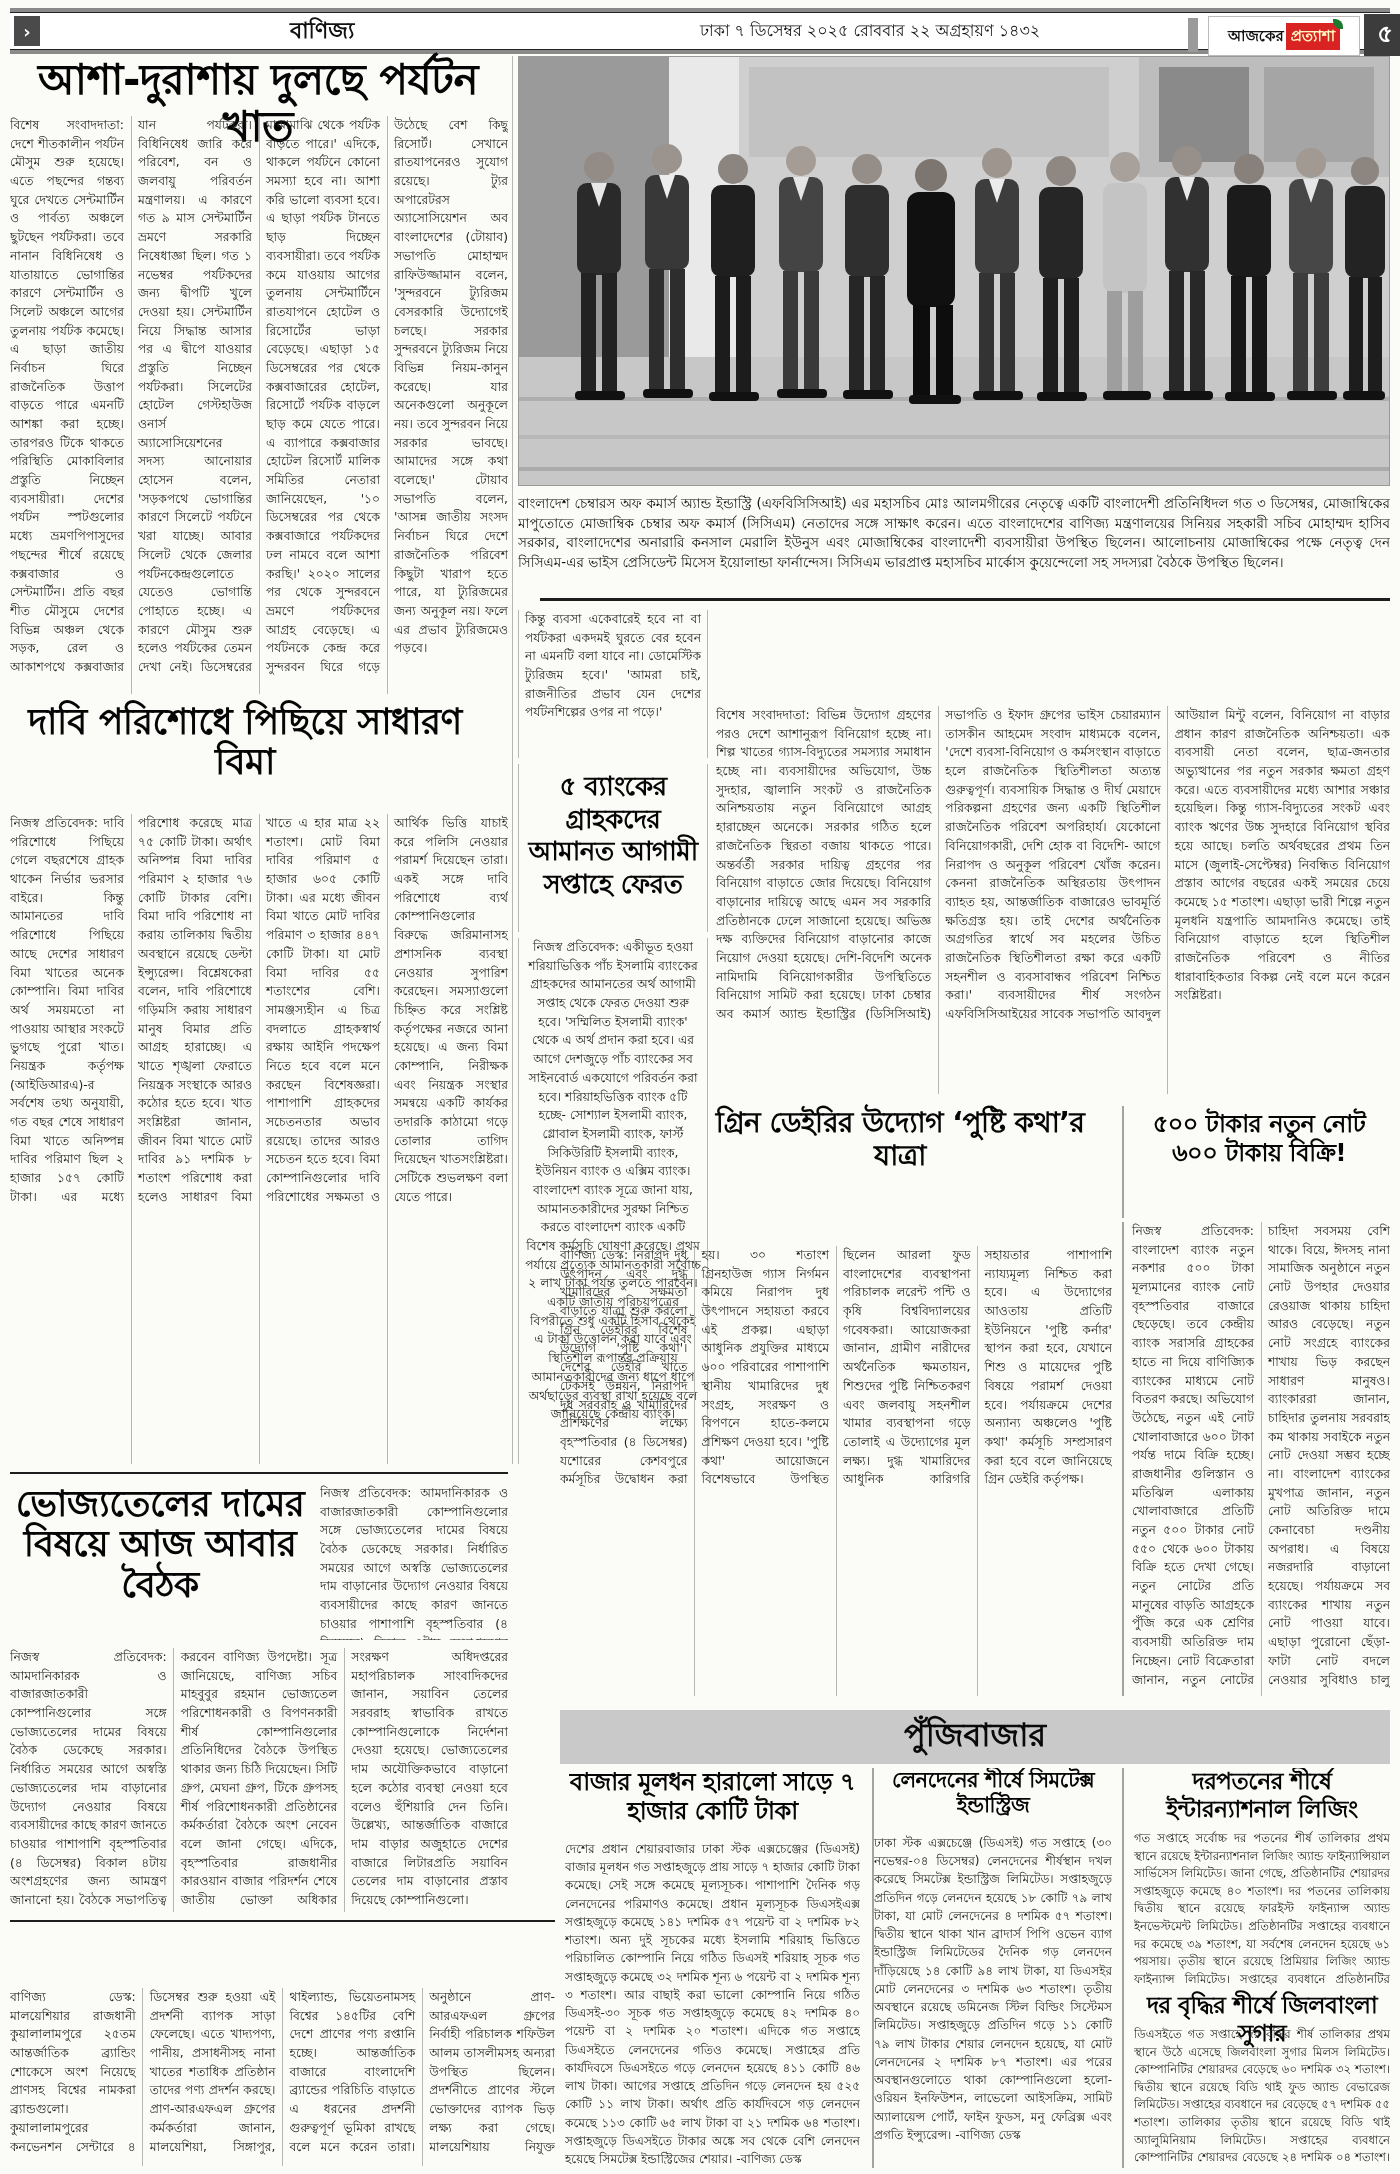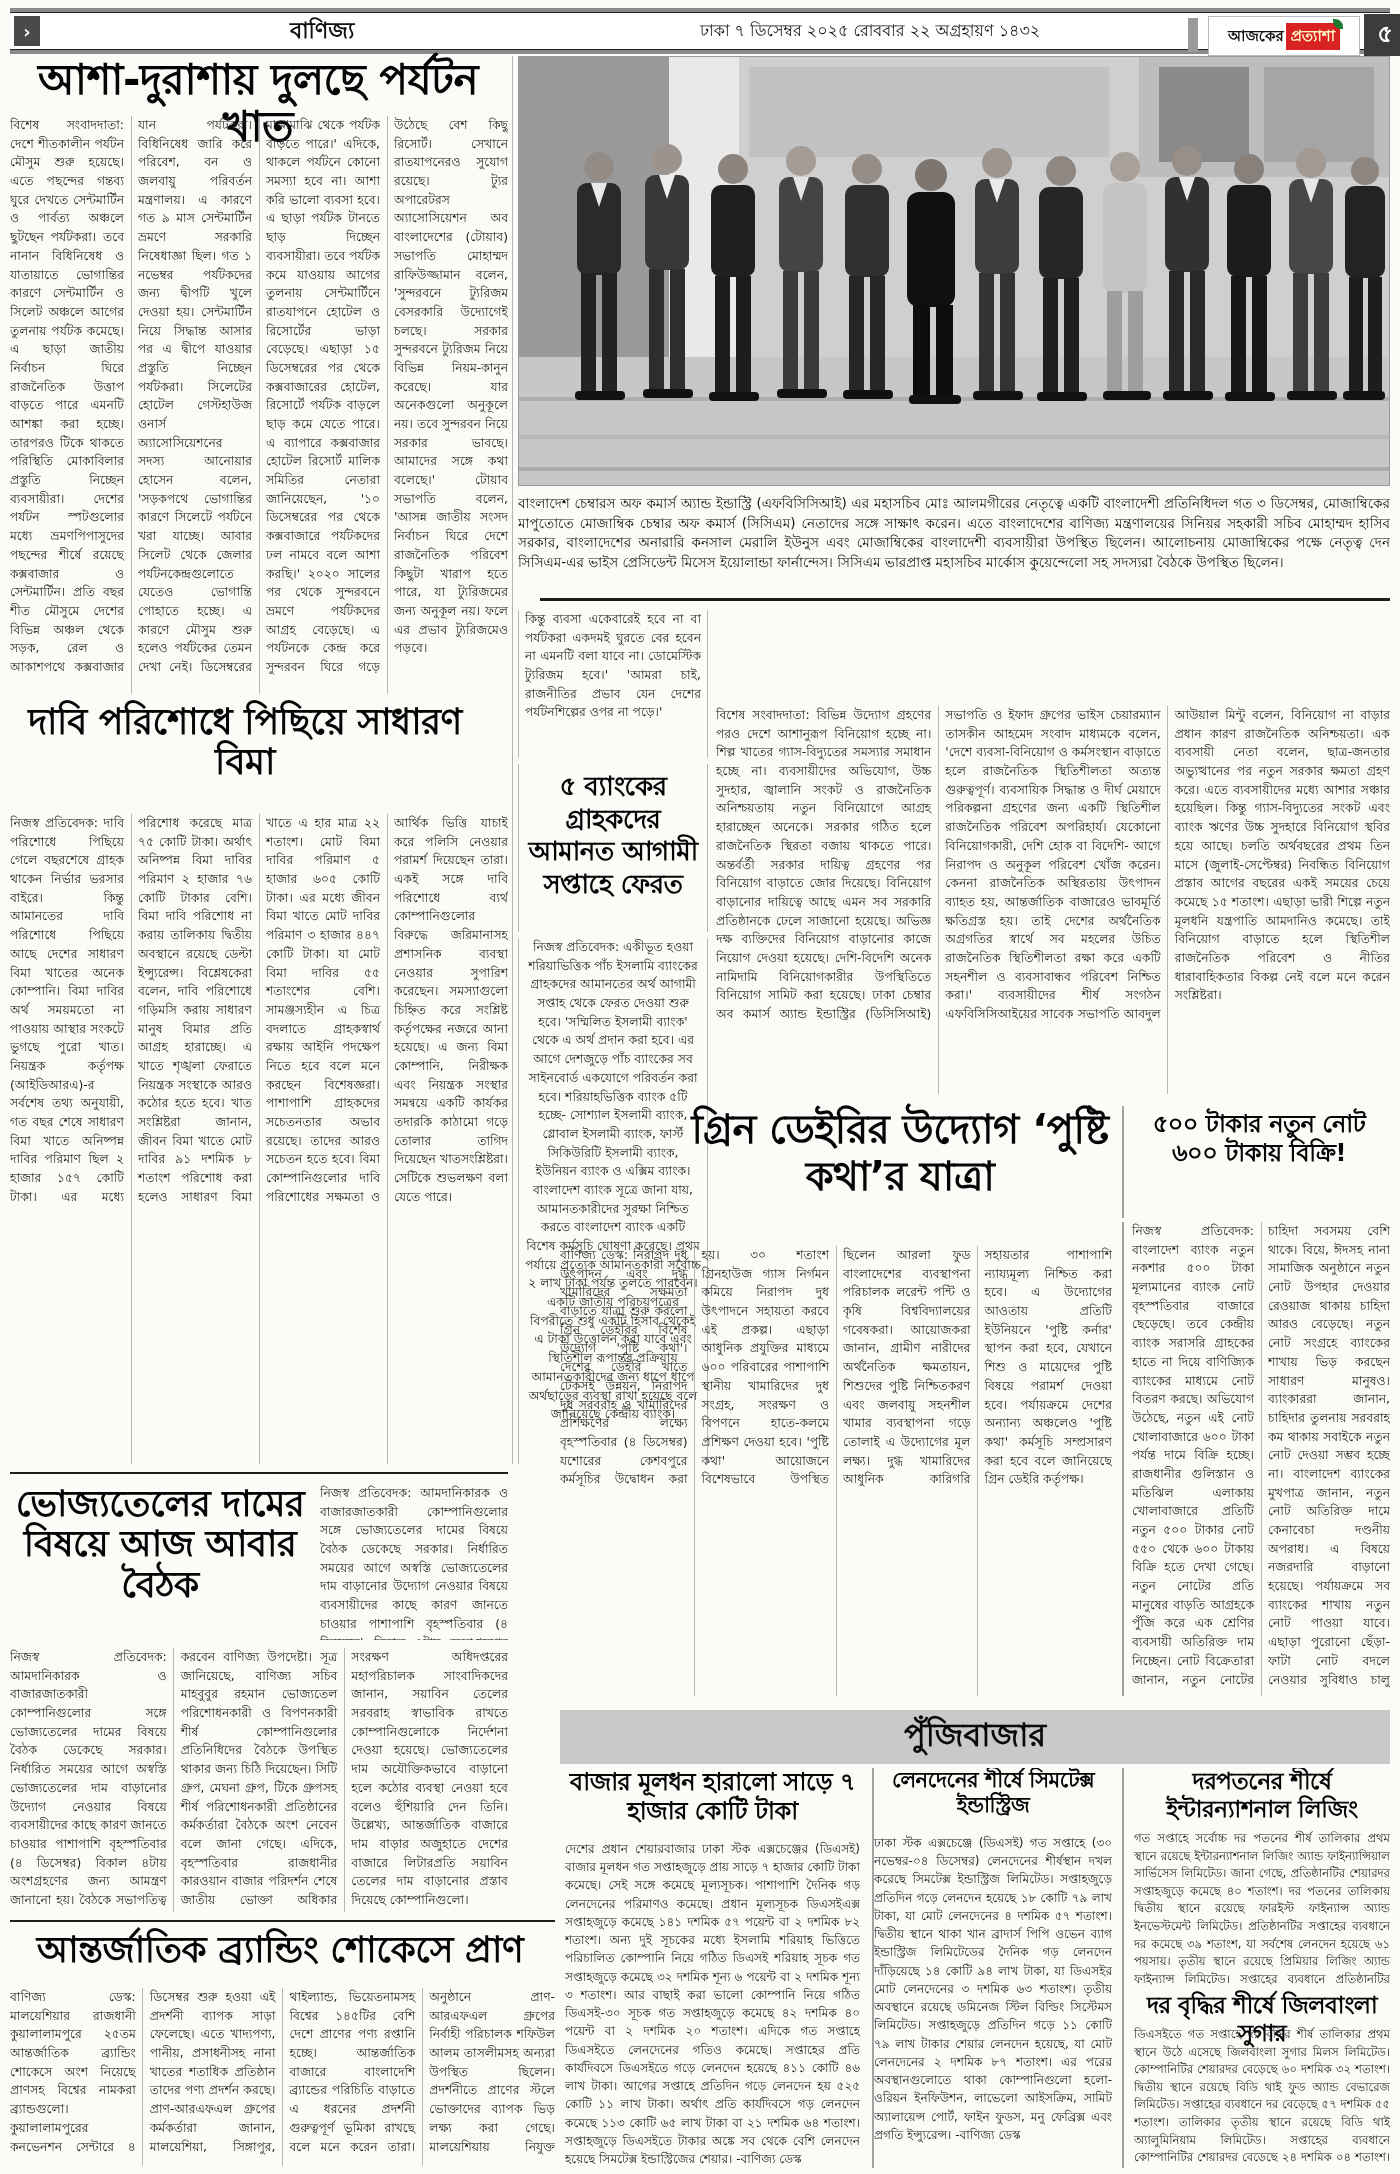--- a/index.html
+++ b/index.html
@@ -190,33 +190,32 @@
   <div class="abs rule" style="left:540px;top:598px;width:850px;height:3px;"></div>
   <div class="abs bt c3" style="left:716px;top:706px;width:674px;height:388px;">বিশেষ সংবাদদাতা: বিভিন্ন উদ্যোগ গ্রহণের পরও দেশে আশানুরূপ বিনিয়োগ হচ্ছে না। শিল্প খাতের গ্যাস-বিদ্যুতের সমস্যার সমাধান হচ্ছে না। ব্যবসায়ীদের অভিযোগ, উচ্চ সুদহার, জ্বালানি সংকট ও রাজনৈতিক অনিশ্চয়তায় নতুন বিনিয়োগে আগ্রহ হারাচ্ছেন অনেকে। সরকার গঠিত হলে রাজনৈতিক স্থিরতা বজায় থাকতে পারে। অন্তর্বর্তী সরকার দায়িত্ব গ্রহণের পর বিনিয়োগ বাড়াতে জোর দিয়েছে। বিনিয়োগ বাড়ানোর দায়িত্বে আছে এমন সব সরকারি প্রতিষ্ঠানকে ঢেলে সাজানো হয়েছে। অভিজ্ঞ দক্ষ ব্যক্তিদের বিনিয়োগ বাড়ানোর কাজে নিয়োগ দেওয়া হয়েছে। দেশি-বিদেশি অনেক নামিদামি বিনিয়োগকারীর উপস্থিতিতে বিনিয়োগ সামিট করা হয়েছে। ঢাকা চেম্বার অব কমার্স অ্যান্ড ইন্ডাস্ট্রির (ডিসিসিআই) সভাপতি ও ইফাদ গ্রুপের ভাইস চেয়ারম্যান তাসকীন আহমেদ সংবাদ মাধ্যমকে বলেন, 'দেশে ব্যবসা-বিনিয়োগ ও কর্মসংস্থান বাড়াতে হলে রাজনৈতিক স্থিতিশীলতা অত্যন্ত গুরুত্বপূর্ণ। ব্যবসায়িক সিদ্ধান্ত ও দীর্ঘ মেয়াদে পরিকল্পনা গ্রহণের জন্য একটি স্থিতিশীল রাজনৈতিক পরিবেশ অপরিহার্য। যেকোনো বিনিয়োগকারী, দেশি হোক বা বিদেশি- আগে নিরাপদ ও অনুকূল পরিবেশ খোঁজ করেন। কেননা রাজনৈতিক অস্থিরতায় উৎপাদন ব্যাহত হয়, আন্তর্জাতিক বাজারেও ভাবমূর্তি ক্ষতিগ্রস্ত হয়। তাই দেশের অর্থনৈতিক অগ্রগতির স্বার্থে সব মহলের উচিত রাজনৈতিক স্থিতিশীলতা রক্ষা করে একটি সহনশীল ও ব্যবসাবান্ধব পরিবেশ নিশ্চিত করা।' ব্যবসায়ীদের শীর্ষ সংগঠন এফবিসিসিআইয়ের সাবেক সভাপতি আবদুল আউয়াল মিন্টু বলেন, বিনিয়োগ না বাড়ার প্রধান কারণ রাজনৈতিক অনিশ্চয়তা। এক ব্যবসায়ী নেতা বলেন, ছাত্র-জনতার অভ্যুত্থানের পর নতুন সরকার ক্ষমতা গ্রহণ করে। এতে ব্যবসায়ীদের মধ্যে আশার সঞ্চার হয়েছিল। কিন্তু গ্যাস-বিদ্যুতের সংকট এবং ব্যাংক ঋণের উচ্চ সুদহারে বিনিয়োগ স্থবির হয়ে আছে। চলতি অর্থবছরের প্রথম তিন মাসে (জুলাই-সেপ্টেম্বর) নিবন্ধিত বিনিয়োগ প্রস্তাব আগের বছরের একই সময়ের চেয়ে কমেছে ১৫ শতাংশ। এছাড়া ভারী শিল্পে নতুন মূলধনি যন্ত্রপাতি আমদানিও কমেছে। তাই বিনিয়োগ বাড়াতে হলে স্থিতিশীল রাজনৈতিক পরিবেশ ও নীতির ধারাবাহিকতার বিকল্প নেই বলে মনে করেন সংশ্লিষ্টরা।</div>
 
   <div class="abs bt bordlr" style="left:518px;top:610px;width:190px;height:148px;padding:0 6px;">কিন্তু ব্যবসা একেবারেই হবে না বা পর্যটকরা একদমই ঘুরতে বের হবেন না এমনটি বলা যাবে না। ডোমেস্টিক ট্যুরিজম হবে।' 'আমরা চাই, রাজনীতির প্রভাব যেন দেশের পর্যটনশিল্পের ওপর না পড়ে।'</div>
   <div class="abs hl hl-col bordlr" style="left:518px;top:764px;width:190px;height:168px;padding:6px 6px 0 6px;">৫ ব্যাংকের গ্রাহকদের আমানত আগামী সপ্তাহে ফেরত</div>
   <div class="abs bt bordlr" style="left:518px;top:938px;width:190px;height:526px;padding:0 6px;text-align:center;">নিজস্ব প্রতিবেদক: একীভূত হওয়া শরিয়াভিত্তিক পাঁচ ইসলামি ব্যাংকের গ্রাহকদের আমানতের অর্থ আগামী সপ্তাহ থেকে ফেরত দেওয়া শুরু হবে। 'সম্মিলিত ইসলামী ব্যাংক' থেকে এ অর্থ প্রদান করা হবে। এর আগে দেশজুড়ে পাঁচ ব্যাংকের সব সাইনবোর্ড একযোগে পরিবর্তন করা হবে। শরিয়াহভিত্তিক ব্যাংক ৫টি হচ্ছে- সোশ্যাল ইসলামী ব্যাংক, গ্লোবাল ইসলামী ব্যাংক, ফার্স্ট সিকিউরিটি ইসলামী ব্যাংক, ইউনিয়ন ব্যাংক ও এক্সিম ব্যাংক। বাংলাদেশ ব্যাংক সূত্রে জানা যায়, আমানতকারীদের সুরক্ষা নিশ্চিত করতে বাংলাদেশ ব্যাংক একটি বিশেষ কর্মসূচি ঘোষণা করেছে। প্রথম পর্যায়ে প্রত্যেক আমানতকারী সর্বোচ্চ ২ লাখ টাকা পর্যন্ত তুলতে পারবেন। একটি জাতীয় পরিচয়পত্রের বিপরীতে শুধু একটি হিসাব থেকেই এ টাকা উত্তোলন করা যাবে এবং স্থিতিশীল রূপান্তর প্রক্রিয়ায় আমানতকারীদের জন্য ধাপে ধাপে অর্থছাড়ের ব্যবস্থা রাখা হয়েছে বলে জানিয়েছে কেন্দ্রীয় ব্যাংক।</div>
 
   <div class="abs hl hl-mid" style="left:10px;top:702px;width:470px;height:104px;">দাবি পরিশোধে পিছিয়ে সাধারণ বিমা</div>
   <div class="abs bt c4" style="left:10px;top:814px;width:498px;height:650px;">নিজস্ব প্রতিবেদক: দাবি পরিশোধে পিছিয়ে গেলে বছরশেষে গ্রাহক থাকেন নির্ভার ভরসার বাইরে। কিন্তু আমানতের দাবি পরিশোধে পিছিয়ে আছে দেশের সাধারণ বিমা খাতের অনেক কোম্পানি। বিমা দাবির অর্থ সময়মতো না পাওয়ায় আস্থার সংকটে ভুগছে পুরো খাত। নিয়ন্ত্রক কর্তৃপক্ষ (আইডিআরএ)-র সর্বশেষ তথ্য অনুযায়ী, গত বছর শেষে সাধারণ বিমা খাতে অনিষ্পন্ন দাবির পরিমাণ ছিল ২ হাজার ১৫৭ কোটি টাকা। এর মধ্যে পরিশোধ করেছে মাত্র ৭৫ কোটি টাকা। অর্থাৎ অনিষ্পন্ন বিমা দাবির পরিমাণ ২ হাজার ৭৬ কোটি টাকার বেশি। বিমা দাবি পরিশোধ না করায় তালিকায় দ্বিতীয় অবস্থানে রয়েছে ডেল্টা ইন্স্যুরেন্স। বিশ্লেষকেরা বলেন, দাবি পরিশোধে গড়িমসি করায় সাধারণ মানুষ বিমার প্রতি আগ্রহ হারাচ্ছে। এ খাতে শৃঙ্খলা ফেরাতে নিয়ন্ত্রক সংস্থাকে আরও কঠোর হতে হবে। খাত সংশ্লিষ্টরা জানান, জীবন বিমা খাতে মোট দাবির ৯১ দশমিক ৮ শতাংশ পরিশোধ করা হলেও সাধারণ বিমা খাতে এ হার মাত্র ২২ শতাংশ। মোট বিমা দাবির পরিমাণ ৫ হাজার ৬০৫ কোটি টাকা। এর মধ্যে জীবন বিমা খাতে মোট দাবির পরিমাণ ৩ হাজার ৪৪৭ কোটি টাকা। যা মোট বিমা দাবির ৫৫ শতাংশের বেশি। সামঞ্জস্যহীন এ চিত্র বদলাতে গ্রাহকস্বার্থ রক্ষায় আইনি পদক্ষেপ নিতে হবে বলে মনে করছেন বিশেষজ্ঞরা। পাশাপাশি গ্রাহকদের সচেতনতার অভাব রয়েছে। তাদের আরও সচেতন হতে হবে। বিমা কোম্পানিগুলোর দাবি পরিশোধের সক্ষমতা ও আর্থিক ভিত্তি যাচাই করে পলিসি নেওয়ার পরামর্শ দিয়েছেন তারা। একই সঙ্গে দাবি পরিশোধে ব্যর্থ কোম্পানিগুলোর বিরুদ্ধে জরিমানাসহ প্রশাসনিক ব্যবস্থা নেওয়ার সুপারিশ করেছেন। সমস্যাগুলো চিহ্নিত করে সংশ্লিষ্ট কর্তৃপক্ষের নজরে আনা হয়েছে। এ জন্য বিমা কোম্পানি, নিরীক্ষক এবং নিয়ন্ত্রক সংস্থার সমন্বয়ে একটি কার্যকর তদারকি কাঠামো গড়ে তোলার তাগিদ দিয়েছেন খাতসংশ্লিষ্টরা। সেটিকে শুভলক্ষণ বলা যেতে পারে।</div>
 
-  <div class="abs hl" style="left:690px;top:1106px;width:420px;height:128px;font-size:40px;line-height:1.18;">গ্রিন ডেইরির উদ্যোগ ‘পুষ্টি কথা’র যাত্রা</div>
+  <div class="abs hl" style="left:690px;top:1106px;width:420px;height:128px;font-size:28px;line-height:1.18;">গ্রিন ডেইরির উদ্যোগ ‘পুষ্টি কথা’র যাত্রা</div>
   <div class="abs bt c4" style="left:560px;top:1246px;width:552px;height:450px;">বাণিজ্য ডেস্ক: নিরাপদ দুধ উৎপাদন এবং দুগ্ধ খামারিদের সক্ষমতা বাড়াতে যাত্রা শুরু করলো গ্রিন ডেইরির বিশেষ উদ্যোগ 'পুষ্টি কথা'। দেশের ডেইরি খাতে টেকসই উন্নয়ন, নিরাপদ দুধ সরবরাহ ও খামারিদের প্রশিক্ষণের লক্ষ্যে বৃহস্পতিবার (৪ ডিসেম্বর) যশোরের কেশবপুরে কর্মসূচির উদ্বোধন করা হয়। ৩০ শতাংশ গ্রিনহাউজ গ্যাস নির্গমন কমিয়ে নিরাপদ দুধ উৎপাদনে সহায়তা করবে এই প্রকল্প। এছাড়া আধুনিক প্রযুক্তির মাধ্যমে ৬০০ পরিবারের পাশাপাশি স্থানীয় খামারিদের দুধ সংগ্রহ, সংরক্ষণ ও বিপণনে হাতে-কলমে প্রশিক্ষণ দেওয়া হবে। 'পুষ্টি কথা' আয়োজনে বিশেষভাবে উপস্থিত ছিলেন আরলা ফুড বাংলাদেশের ব্যবস্থাপনা পরিচালক লরেন্ট পন্টি ও কৃষি বিশ্ববিদ্যালয়ের গবেষকরা। আয়োজকরা জানান, গ্রামীণ নারীদের অর্থনৈতিক ক্ষমতায়ন, শিশুদের পুষ্টি নিশ্চিতকরণ এবং জলবায়ু সহনশীল খামার ব্যবস্থাপনা গড়ে তোলাই এ উদ্যোগের মূল লক্ষ্য। দুগ্ধ খামারিদের আধুনিক কারিগরি সহায়তার পাশাপাশি ন্যায্যমূল্য নিশ্চিত করা হবে। এ উদ্যোগের আওতায় প্রতিটি ইউনিয়নে 'পুষ্টি কর্নার' স্থাপন করা হবে, যেখানে শিশু ও মায়েদের পুষ্টি বিষয়ে পরামর্শ দেওয়া হবে। পর্যায়ক্রমে দেশের অন্যান্য অঞ্চলেও 'পুষ্টি কথা' কর্মসূচি সম্প্রসারণ করা হবে বলে জানিয়েছে গ্রিন ডেইরি কর্তৃপক্ষ।</div>
 
   <div class="abs hl hl-small bordl" style="left:1122px;top:1106px;width:268px;height:112px;padding:4px 4px 0 8px;">৫০০ টাকার নতুন নোট ৬০০ টাকায় বিক্রি!</div>
   <div class="abs bt c2 bordl" style="left:1122px;top:1222px;width:268px;height:474px;padding-left:8px;">নিজস্ব প্রতিবেদক: বাংলাদেশ ব্যাংক নতুন নকশার ৫০০ টাকা মূল্যমানের ব্যাংক নোট বৃহস্পতিবার বাজারে ছেড়েছে। তবে কেন্দ্রীয় ব্যাংক সরাসরি গ্রাহকের হাতে না দিয়ে বাণিজ্যিক ব্যাংকের মাধ্যমে নোট বিতরণ করছে। অভিযোগ উঠেছে, নতুন এই নোট খোলাবাজারে ৬০০ টাকা পর্যন্ত দামে বিক্রি হচ্ছে। রাজধানীর গুলিস্তান ও মতিঝিল এলাকায় খোলাবাজারে প্রতিটি নতুন ৫০০ টাকার নোট ৫৫০ থেকে ৬০০ টাকায় বিক্রি হতে দেখা গেছে। নতুন নোটের প্রতি মানুষের বাড়তি আগ্রহকে পুঁজি করে এক শ্রেণির ব্যবসায়ী অতিরিক্ত দাম নিচ্ছেন। নোট বিক্রেতারা জানান, নতুন নোটের চাহিদা সবসময় বেশি থাকে। বিয়ে, ঈদসহ নানা সামাজিক অনুষ্ঠানে নতুন নোট উপহার দেওয়ার রেওয়াজ থাকায় চাহিদা আরও বেড়েছে। নতুন নোট সংগ্রহে ব্যাংকের শাখায় ভিড় করছেন সাধারণ মানুষও। ব্যাংকাররা জানান, চাহিদার তুলনায় সরবরাহ কম থাকায় সবাইকে নতুন নোট দেওয়া সম্ভব হচ্ছে না। বাংলাদেশ ব্যাংকের মুখপাত্র জানান, নতুন নোট অতিরিক্ত দামে কেনাবেচা দণ্ডনীয় অপরাধ। এ বিষয়ে নজরদারি বাড়ানো হয়েছে। পর্যায়ক্রমে সব ব্যাংকের শাখায় নতুন নোট পাওয়া যাবে। এছাড়া পুরোনো ছেঁড়া-ফাটা নোট বদলে নেওয়ার সুবিধাও চালু থাকবে বলে জানিয়েছে কেন্দ্রীয় ব্যাংক।</div>
 
   <div class="abs rule" style="left:10px;top:1472px;width:498px;height:2px;"></div>
   <div class="abs hl hl-mid" style="left:10px;top:1484px;width:300px;height:156px;">ভোজ্যতেলের দামের বিষয়ে আজ আবার বৈঠক</div>
   <div class="abs bt" style="left:320px;top:1484px;width:188px;height:156px;">নিজস্ব প্রতিবেদক: আমদানিকারক ও বাজারজাতকারী কোম্পানিগুলোর সঙ্গে ভোজ্যতেলের দামের বিষয়ে বৈঠক ডেকেছে সরকার। নির্ধারিত সময়ের আগে অস্বস্তি ভোজ্যতেলের দাম বাড়ানোর উদ্যোগ নেওয়ার বিষয়ে ব্যবসায়ীদের কাছে কারণ জানতে চাওয়ার পাশাপাশি বৃহস্পতিবার (৪ ডিসেম্বর) বিকাল ৪টায় অংশগ্রহণের জন্য আমন্ত্রণ জানানো হয়। বৈঠকে সভাপতিত্ব করবেন বাণিজ্য উপদেষ্টা। সূত্র জানিয়েছে, বাণিজ্য সচিব মাহবুবুর রহমান ভোজ্যতেল পরিশোধনকারী ও বিপণনকারী শীর্ষ কোম্পানিগুলোর প্রতিনিধিদের বৈঠকে উপস্থিত থাকার জন্য চিঠি দিয়েছেন। সিটি গ্রুপ, মেঘনা গ্রুপ, টিকে গ্রুপসহ শীর্ষ পরিশোধনকারী প্রতিষ্ঠানের কর্মকর্তারা বৈঠকে অংশ নেবেন বলে জানা গেছে। এদিকে, বৃহস্পতিবার রাজধানীর কারওয়ান বাজার পরিদর্শন শেষে জাতীয় ভোক্তা অধিকার সংরক্ষণ অধিদপ্তরের মহাপরিচালক সাংবাদিকদের জানান, সয়াবিন তেলের সরবরাহ স্বাভাবিক রাখতে কোম্পানিগুলোকে নির্দেশনা দেওয়া হয়েছে। ভোজ্যতেলের দাম অযৌক্তিকভাবে বাড়ানো হলে কঠোর ব্যবস্থা নেওয়া হবে বলেও হুঁশিয়ারি দেন তিনি। উল্লেখ্য, আন্তর্জাতিক বাজারে দাম বাড়ার অজুহাতে দেশের বাজারে লিটারপ্রতি সয়াবিন তেলের দাম বাড়ানোর প্রস্তাব দিয়েছে কোম্পানিগুলো।</div>
   <div class="abs bt c3" style="left:10px;top:1648px;width:498px;height:264px;">নিজস্ব প্রতিবেদক: আমদানিকারক ও বাজারজাতকারী কোম্পানিগুলোর সঙ্গে ভোজ্যতেলের দামের বিষয়ে বৈঠক ডেকেছে সরকার। নির্ধারিত সময়ের আগে অস্বস্তি ভোজ্যতেলের দাম বাড়ানোর উদ্যোগ নেওয়ার বিষয়ে ব্যবসায়ীদের কাছে কারণ জানতে চাওয়ার পাশাপাশি বৃহস্পতিবার (৪ ডিসেম্বর) বিকাল ৪টায় অংশগ্রহণের জন্য আমন্ত্রণ জানানো হয়। বৈঠকে সভাপতিত্ব করবেন বাণিজ্য উপদেষ্টা। সূত্র জানিয়েছে, বাণিজ্য সচিব মাহবুবুর রহমান ভোজ্যতেল পরিশোধনকারী ও বিপণনকারী শীর্ষ কোম্পানিগুলোর প্রতিনিধিদের বৈঠকে উপস্থিত থাকার জন্য চিঠি দিয়েছেন। সিটি গ্রুপ, মেঘনা গ্রুপ, টিকে গ্রুপসহ শীর্ষ পরিশোধনকারী প্রতিষ্ঠানের কর্মকর্তারা বৈঠকে অংশ নেবেন বলে জানা গেছে। এদিকে, বৃহস্পতিবার রাজধানীর কারওয়ান বাজার পরিদর্শন শেষে জাতীয় ভোক্তা অধিকার সংরক্ষণ অধিদপ্তরের মহাপরিচালক সাংবাদিকদের জানান, সয়াবিন তেলের সরবরাহ স্বাভাবিক রাখতে কোম্পানিগুলোকে নির্দেশনা দেওয়া হয়েছে। ভোজ্যতেলের দাম অযৌক্তিকভাবে বাড়ানো হলে কঠোর ব্যবস্থা নেওয়া হবে বলেও হুঁশিয়ারি দেন তিনি। উল্লেখ্য, আন্তর্জাতিক বাজারে দাম বাড়ার অজুহাতে দেশের বাজারে লিটারপ্রতি সয়াবিন তেলের দাম বাড়ানোর প্রস্তাব দিয়েছে কোম্পানিগুলো।</div>
 
   <div class="abs rule" style="left:10px;top:1920px;width:545px;height:2px;"></div>
-  <div class="abs hl" style="left:0px;top:1930px;width:560px;height:50px;font-size:36px;">আন্তর্জাতিক ব্র্যান্ডিং শোকেসে প্রাণ</div>
   <div class="abs bt c4" style="left:10px;top:1988px;width:545px;height:178px;">বাণিজ্য ডেস্ক: মালয়েশিয়ার রাজধানী কুয়ালালামপুরে ২৫তম আন্তর্জাতিক ব্র্যান্ডিং শোকেসে অংশ নিয়েছে প্রাণসহ বিশ্বের নামকরা ব্র্যান্ডগুলো। কুয়ালালামপুরের কনভেনশন সেন্টারে ৪ ডিসেম্বর শুরু হওয়া এই প্রদর্শনী ব্যাপক সাড়া ফেলেছে। এতে খাদ্যপণ্য, পানীয়, প্রসাধনীসহ নানা খাতের শতাধিক প্রতিষ্ঠান তাদের পণ্য প্রদর্শন করছে। প্রাণ-আরএফএল গ্রুপের কর্মকর্তারা জানান, মালয়েশিয়া, সিঙ্গাপুর, থাইল্যান্ড, ভিয়েতনামসহ বিশ্বের ১৪৫টির বেশি দেশে প্রাণের পণ্য রপ্তানি হচ্ছে। আন্তর্জাতিক বাজারে বাংলাদেশি ব্র্যান্ডের পরিচিতি বাড়াতে এ ধরনের প্রদর্শনী গুরুত্বপূর্ণ ভূমিকা রাখছে বলে মনে করেন তারা। অনুষ্ঠানে প্রাণ-আরএফএল গ্রুপের নির্বাহী পরিচালক শফিউল আলম তাসলীমসহ অন্যরা উপস্থিত ছিলেন। প্রদর্শনীতে প্রাণের স্টলে ভোক্তাদের ব্যাপক ভিড় লক্ষ্য করা গেছে। মালয়েশিয়ায় নিযুক্ত বাংলাদেশ হাইকমিশনের কর্মকর্তারা স্টল পরিদর্শন করে প্রাণের পণ্যের ভূয়সী প্রশংসা করেন। আয়োজকরা জানান, এমন আয়োজন বিশ্ববাজারে বাংলাদেশি ব্র্যান্ডের প্রতিযোগিতার সক্ষমতা আরও বাড়াবে।</div>
 
   <div class="abs band" style="left:560px;top:1710px;width:830px;height:54px;">
     <span>পুঁজিবাজার</span>
   </div>
 
   <div class="abs colbox" style="left:565px;top:1768px;width:295px;height:400px;">
     <div class="hl hl-small" style="height:72px;">বাজার মূলধন হারালো সাড়ে ৭ হাজার কোটি টাকা</div>
     <div class="bt" style="height:324px;font-size:12px;">দেশের প্রধান শেয়ারবাজার ঢাকা স্টক এক্সচেঞ্জের (ডিএসই) বাজার মূলধন গত সপ্তাহজুড়ে প্রায় সাড়ে ৭ হাজার কোটি টাকা কমেছে। সেই সঙ্গে কমেছে মূল্যসূচক। পাশাপাশি দৈনিক গড় লেনদেনের পরিমাণও কমেছে। প্রধান মূল্যসূচক ডিএসইএক্স সপ্তাহজুড়ে কমেছে ১৪১ দশমিক ৫৭ পয়েন্ট বা ২ দশমিক ৮২ শতাংশ। অন্য দুই সূচকের মধ্যে ইসলামি শরিয়াহ ভিত্তিতে পরিচালিত কোম্পানি নিয়ে গঠিত ডিএসই শরিয়াহ সূচক গত সপ্তাহজুড়ে কমেছে ৩২ দশমিক শূন্য ৬ পয়েন্ট বা ২ দশমিক শূন্য ৩ শতাংশ। আর বাছাই করা ভালো কোম্পানি নিয়ে গঠিত ডিএসই-৩০ সূচক গত সপ্তাহজুড়ে কমেছে ৪২ দশমিক ৪০ পয়েন্ট বা ২ দশমিক ২০ শতাংশ। এদিকে গত সপ্তাহে ডিএসইতে লেনদেনের গতিও কমেছে। সপ্তাহের প্রতি কার্যদিবসে ডিএসইতে গড়ে লেনদেন হয়েছে ৪১১ কোটি ৪৬ লাখ টাকা। আগের সপ্তাহে প্রতিদিন গড়ে লেনদেন হয় ৫২৫ কোটি ১১ লাখ টাকা। অর্থাৎ প্রতি কার্যদিবসে গড় লেনদেন কমেছে ১১৩ কোটি ৬৫ লাখ টাকা বা ২১ দশমিক ৬৪ শতাংশ। সপ্তাহজুড়ে ডিএসইতে টাকার অঙ্কে সব থেকে বেশি লেনদেন হয়েছে সিমটেক্স ইন্ডাস্ট্রিজের শেয়ার। -বাণিজ্য ডেস্ক</div>
   </div>

